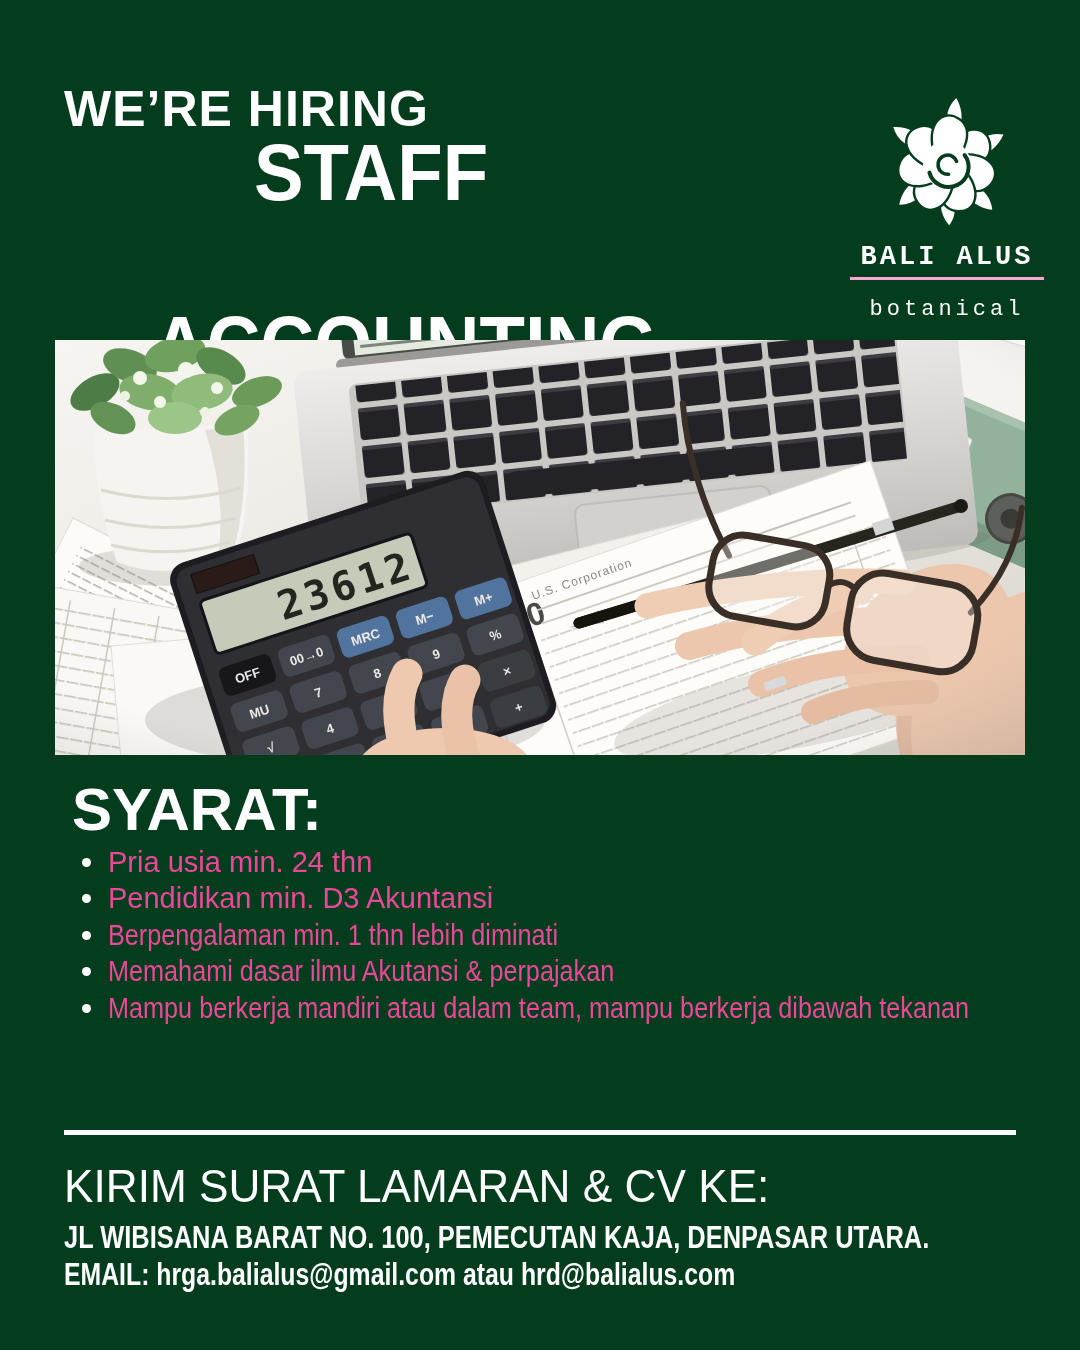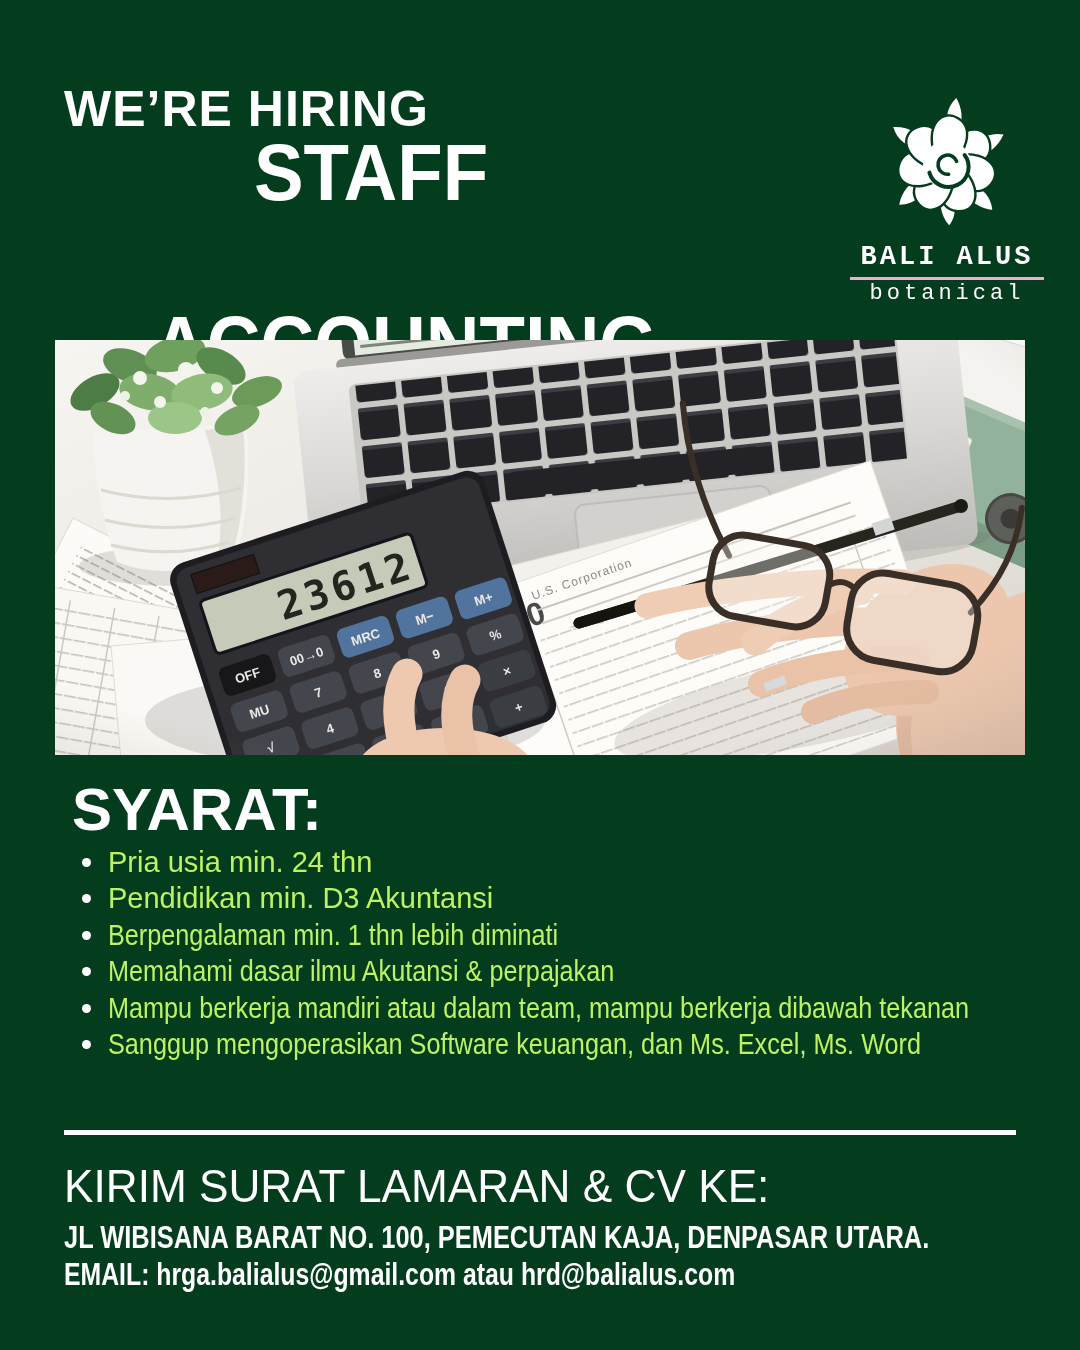--- a/index.html
+++ b/index.html
@@ -6,26 +6,26 @@
   .poster{position:relative;width:1080px;height:1350px;background:#043d1e;overflow:hidden;
           font-family:"Liberation Sans",sans-serif;color:#fff;}
   .abs{position:absolute;}
   .hiring{left:64px;top:84px;font-size:50px;font-weight:700;letter-spacing:1px;line-height:50px;}
   .role{left:64px;top:130px;font-size:80px;font-weight:700;line-height:86px;white-space:pre;text-align:center;}
   .role .sq{display:inline-block;transform:scaleX(.93);transform-origin:0 50%;}
   .logo{left:850px;top:94px;width:194px;text-align:center;}
   .logo svg{display:block;margin:0 auto;}
   .brand{font-family:"Liberation Mono",monospace;font-size:27px;font-weight:700;letter-spacing:3px;
          padding-bottom:5px;border-bottom:3px solid #f9a8d4;margin-top:2px;white-space:nowrap;}
-  .tagline{font-family:"Liberation Mono",monospace;font-size:22px;letter-spacing:4px;margin-top:1px;}
+  .tagline{font-family:"Liberation Mono",monospace;font-size:22px;letter-spacing:4px;margin-top:17px;}
   .photo{left:55px;top:340px;width:970px;height:415px;}
   .photo svg{display:block;}
   .syarat{left:72px;top:784px;font-size:60px;font-weight:700;line-height:52px;}
   .reqs{left:82px;top:844px;width:960px;list-style:none;margin:0;padding:0;}
-  .req{display:flex;align-items:flex-start;line-height:36.4px;font-size:29px;color:#bef264;}
+  .req{display:flex;align-items:flex-start;line-height:36.4px;font-size:29px;color:#ec4899;}
   .req .dot{width:9px;height:9px;border-radius:50%;background:#fff;margin:14px 17px 0 0;flex:none;}
   .req .txt{white-space:nowrap;}
   .req.cond .txt{display:inline-block;transform:scaleX(.87);transform-origin:0 50%;}
   .divider{left:64px;top:1130px;width:952px;height:5px;background:#fff;}
   .contact-h{left:64px;top:1160px;font-size:47px;font-weight:400;line-height:52px;white-space:nowrap;}
   .contact-h .sq{display:inline-block;transform:scaleX(.94);transform-origin:0 50%;}
   .addr{left:64px;top:1221px;font-size:31px;font-weight:700;line-height:34px;white-space:nowrap;}
   .addr .sq{display:inline-block;transform:scaleX(.82);transform-origin:0 50%;}
   .email{left:64px;top:1258px;font-size:31px;font-weight:700;line-height:34px;white-space:nowrap;}
   .email .sq{display:inline-block;transform:scaleX(.80);transform-origin:0 50%;}
@@ -323,24 +323,20 @@
         <span class="txt">Berpengalaman min. 1 thn lebih diminati</span>
       </li>
     <li class="req cond">
         <span class="dot"></span>
         <span class="txt">Memahami dasar ilmu Akutansi &amp; perpajakan</span>
       </li>
     <li class="req cond">
         <span class="dot"></span>
         <span class="txt">Mampu berkerja mandiri atau dalam team, mampu berkerja dibawah tekanan</span>
       </li>
-    <li class="req cond">
-        <span class="dot"></span>
-        <span class="txt">Sanggup mengoperasikan Software keuangan, dan Ms. Excel, Ms. Word</span>
-      </li>
   </ul>
 
   <div class="abs divider"></div>
 
   <div class="abs contact-h"><span class="sq">KIRIM SURAT LAMARAN &amp; CV KE:</span></div>
   <div class="abs addr"><span class="sq">JL WIBISANA BARAT NO. 100, PEMECUTAN KAJA, DENPASAR UTARA.</span></div>
   <div class="abs email"><span class="sq">EMAIL: hrga.balialus@gmail.com atau hrd@balialus.com</span></div>
 
 </div>
 

